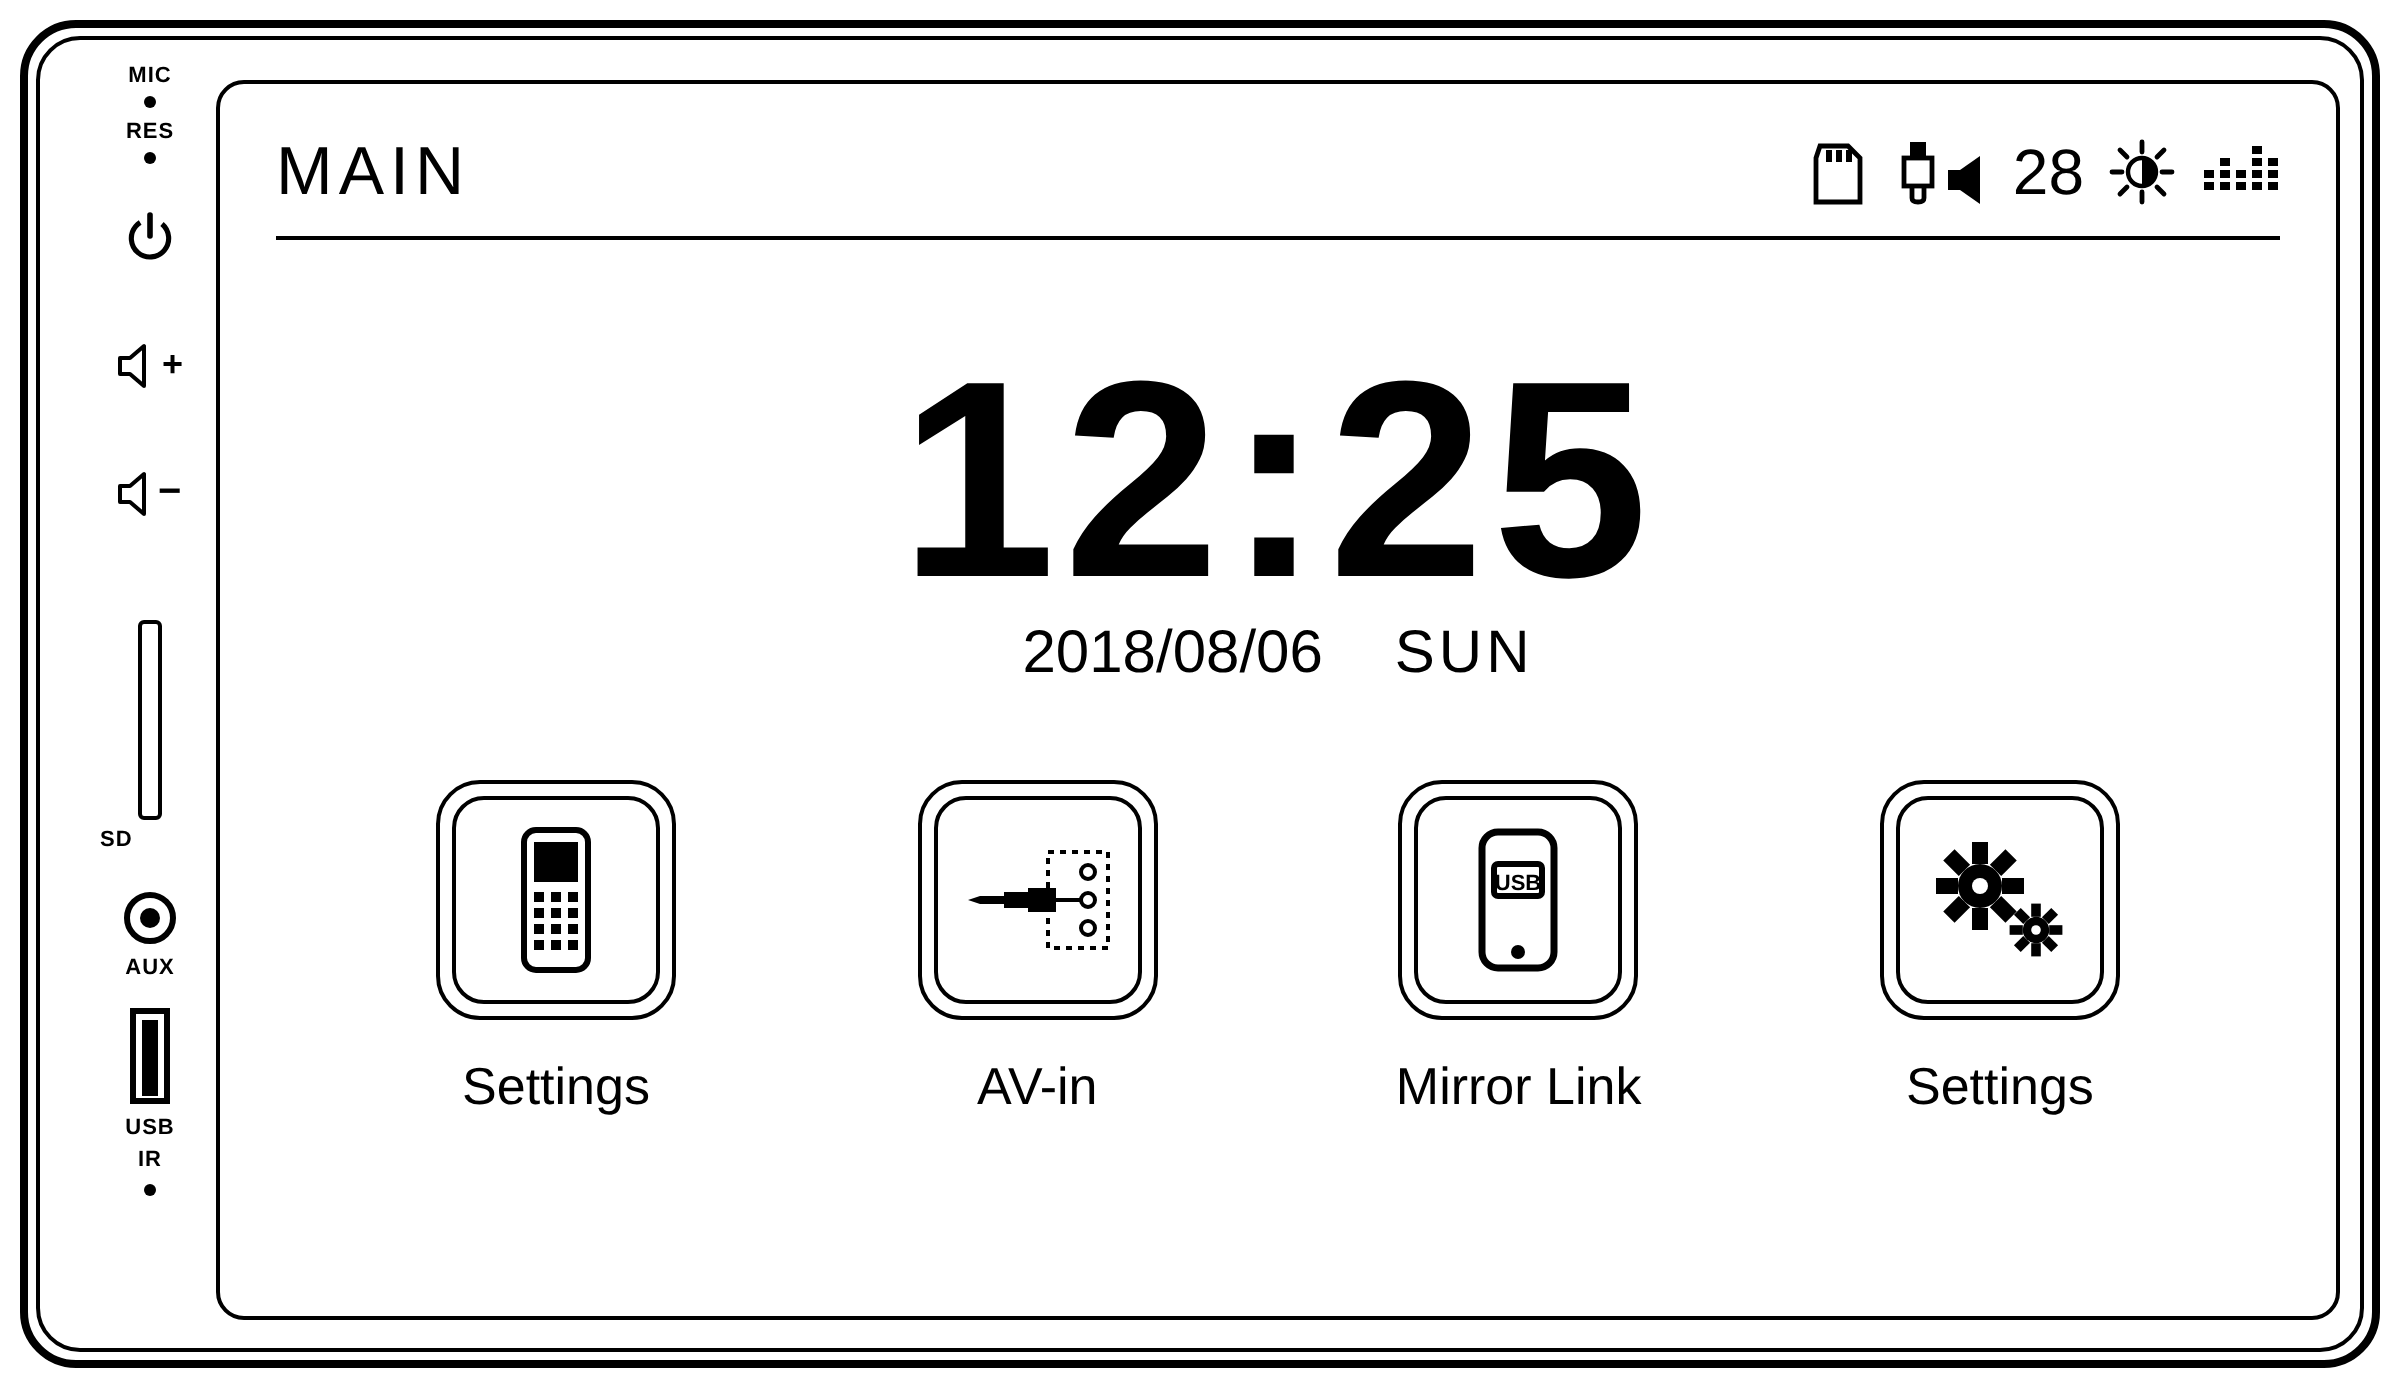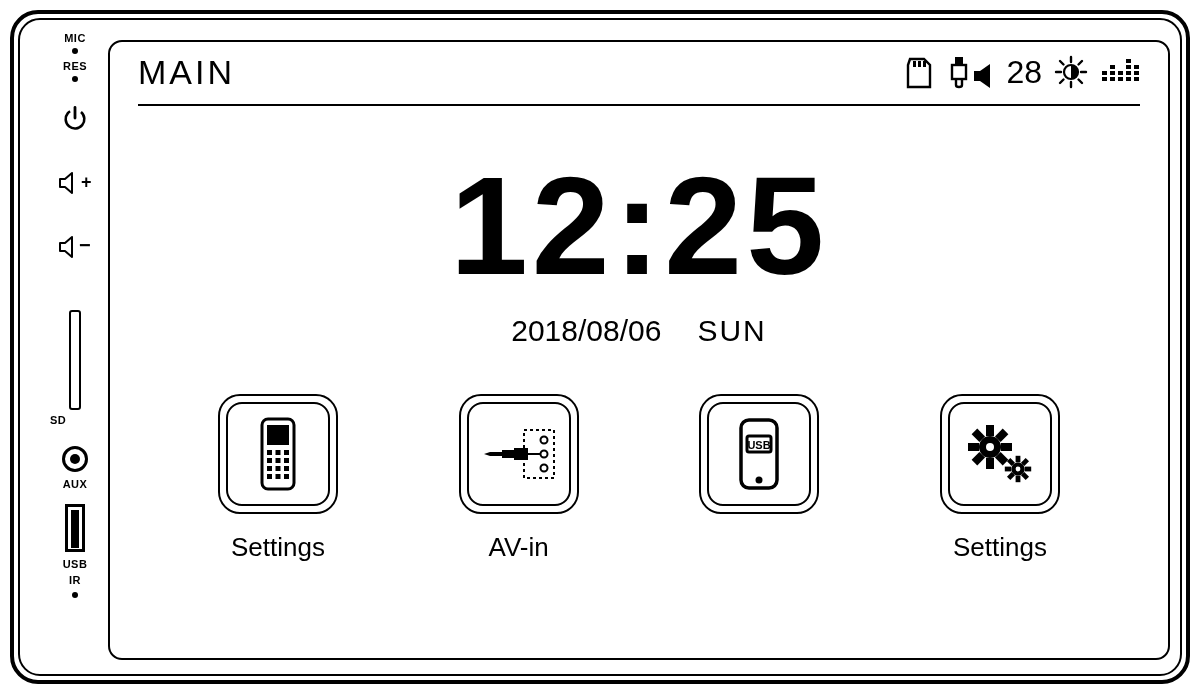--- a/index.html
+++ b/index.html
@@ -88,21 +88,21 @@
     background: #000;
   }
   
   .screen {
     position: absolute;
     left: 88px; top: 20px;
     width: 1062px; height: 620px;
     border: 2px solid #000;
     border-radius: 14px;
     background: #fff;
-    padding: 2px 28px;
+    padding: 16px 28px;
   }
   .topbar {
     display: flex;
     align-items: center;
     height: 56px;
   }
   .title {
     font-size: 34px;
     letter-spacing: 3px;
     font-weight: 400;
@@ -132,21 +132,20 @@
     font-weight: 700;
     letter-spacing: 4px;
     line-height: 1;
     font-family: "Arial Black", Arial, sans-serif;
   }
   .date-row {
     display: flex;
     justify-content: center;
     gap: 36px;
     font-size: 30px;
-    margin-top: 18px;
     font-weight: 400;
   }
   .date-row .day { letter-spacing: 2px; }
   .apps {
     display: flex;
     justify-content: space-between;
     margin-top: 46px;
     padding: 0 40px;
   }
   .app {
@@ -347,20 +346,21 @@
 
         <div class="app">
           <div class="app-tile">
             <svg width="52" height="76" viewBox="0 0 52 76" style="z-index:1">
               <rect x="8" y="4" width="36" height="68" rx="8" fill="none" stroke="#000" stroke-width="3.5"></rect>
               <circle cx="26" cy="64" r="3.5" fill="#000"></circle>
               <rect x="14" y="20" width="24" height="16" rx="2" fill="none" stroke="#000" stroke-width="3"></rect>
               <text x="26" y="33" text-anchor="middle" font-size="11" font-weight="900" font-family="Arial">USB</text>
             </svg>
           </div>
+          <div class="app-label">Mirror Link</div>
         </div>
 
         <div class="app">
           <div class="app-tile">
             <svg width="76" height="66" viewBox="0 0 76 66" style="z-index:1">
               <g transform="translate(28,26)">
                 <circle r="11" fill="#000"></circle>
                 <g fill="#000">
                     <rect x="-4" y="-22" width="8" height="11"></rect>
                     <rect x="-4" y="11" width="8" height="11"></rect>

